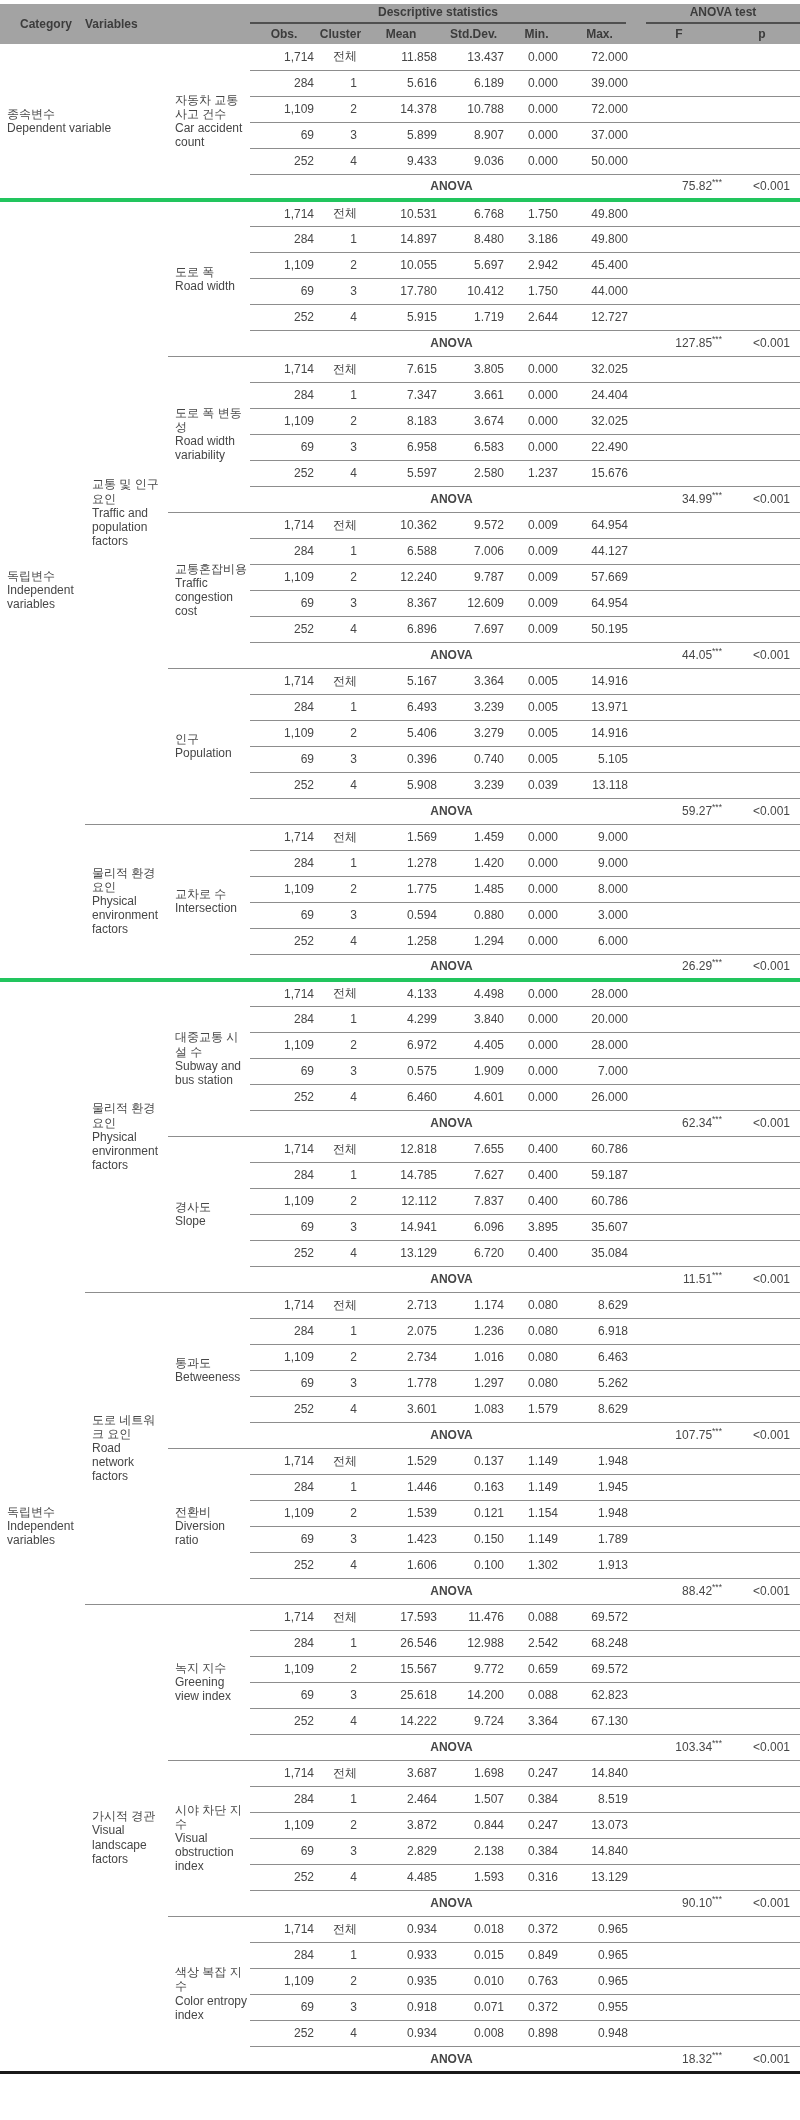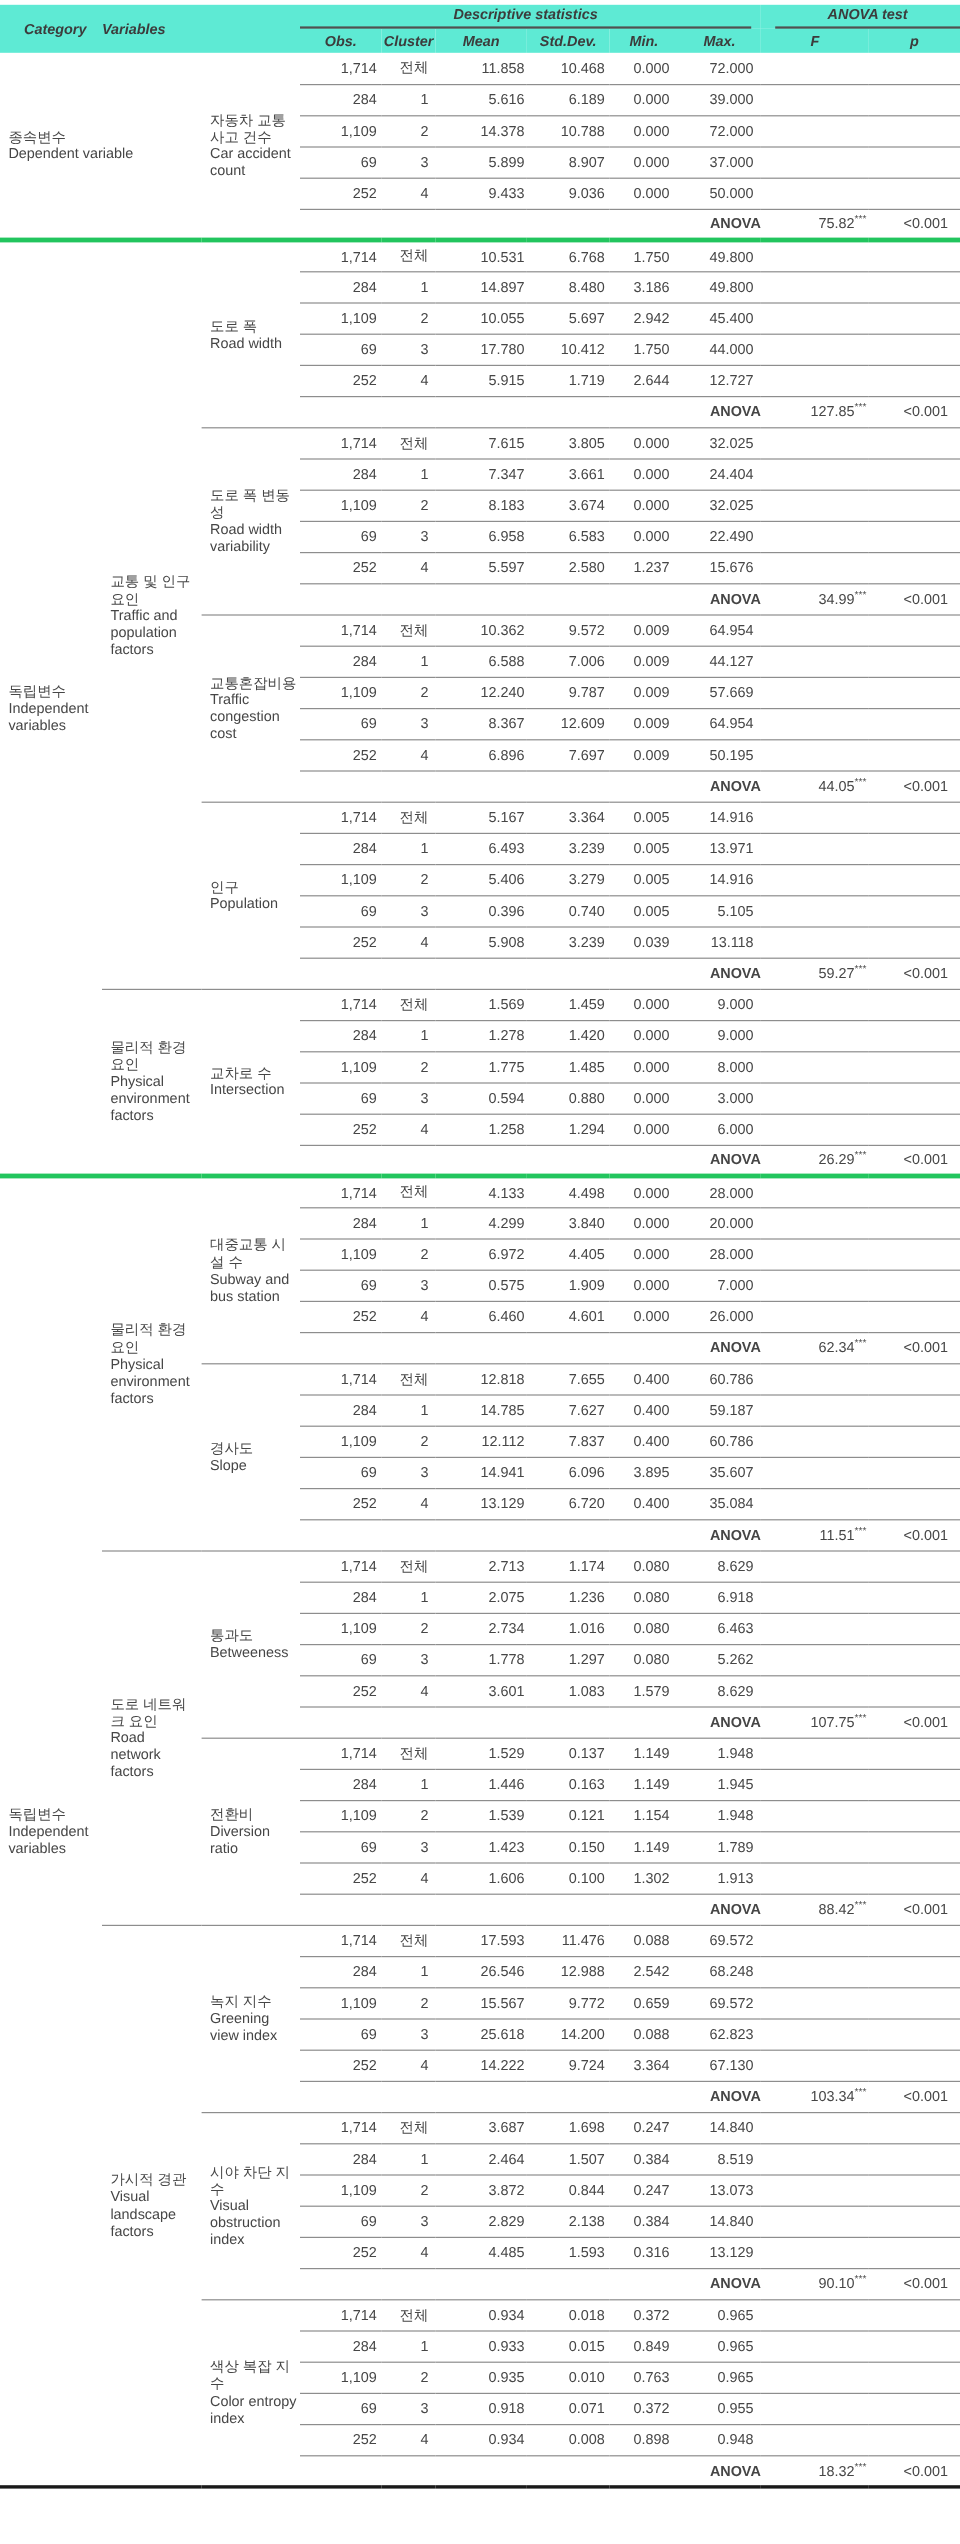--- a/index.html
+++ b/index.html
@@ -10,27 +10,26 @@
     font-family: "Liberation Sans", "DejaVu Sans", sans-serif;
   }
   table.stat-table {
     width: 800px;
     border-collapse: collapse;
     table-layout: fixed;
     color: #464646;
     font-size: 12px;
   }
   thead th {
-    background: #5eead4;
+    background: #a3a3a3;
     height: 20px;
     padding: 0;
     font-weight: 700;
     color: #3c3c3c;
     vertical-align: middle;
-    font-style: italic;
   }
   th.cat-h { text-align: center; padding-left: 7px; }
   th.var-h { text-align: left; }
   th.grp { vertical-align: bottom; }
   .grpline {
     border-bottom: 2px solid #505050;
     padding-bottom: 3px;
     text-align: center;
     font-weight: 700;
   }
@@ -38,21 +37,21 @@
   .gap-l { margin-left: 12px; }
   th.col-h { text-align: center; }
   tbody tr { height: 26px; }
   td { padding: 0; vertical-align: middle; }
   td.num { text-align: right; white-space: nowrap; }
   td.lab {
     padding: 2px 2px 2px 7px;
     line-height: 1.18;
     text-align: left;
   }
-  td.anova { font-weight: 700; text-align: right; padding-left: 19px; }
+  td.anova { font-weight: 700; text-align: center; padding-left: 19px; }
   .bb1 { border-bottom: 1px solid #8d8d8d; }
   .bb2 { border-bottom: 4px solid #22c55e; }
   .bb3 { border-bottom: 3px solid #191919; }
   .c0 { padding-right: 4px; }
   .c1 { padding-right: 6px; }
   .c2 { padding-right: 2px; }
   .c3 { padding-right: 4px; }
   .c4 { padding-right: 7px; }
   .c5 { padding-right: 6px; }
   .cF { padding-right: 2px; }
@@ -104,21 +103,21 @@
           <div class="ko">종속변수</div>
           <div class="en">Dependent variable</div>
         </td>
         <td class="lab varn bb2" rowspan="6">
           <div class="ko">자동차 교통사고 건수</div>
           <div class="en">Car accident count</div>
         </td>
         <td class="num c0 bb1">1,714</td>
         <td class="num c1 bb1">전체</td>
         <td class="num c2 bb1">11.858</td>
-        <td class="num c3 bb1">10.468</td>
+        <td class="num c3 bb1">13.437</td>
         <td class="num c4 bb1">0.000</td>
         <td class="num c5 bb1">72.000</td>
         <td class="num cF bb1"></td>
         <td class="num cP bb1"></td>
       </tr>
       <tr>
         <td class="num c0 bb1">284</td>
         <td class="num c1 bb1">1</td>
         <td class="num c2 bb1">5.616</td>
         <td class="num c3 bb1">6.189</td>

